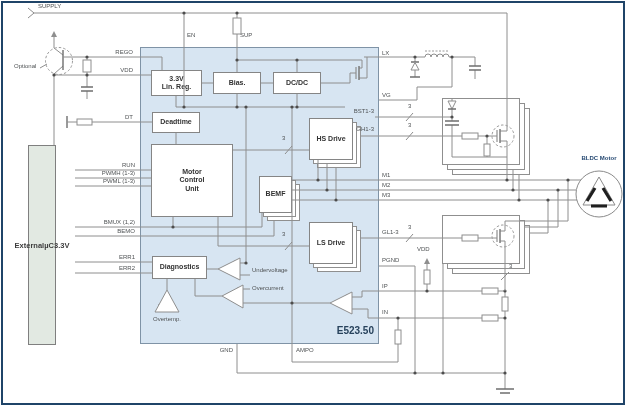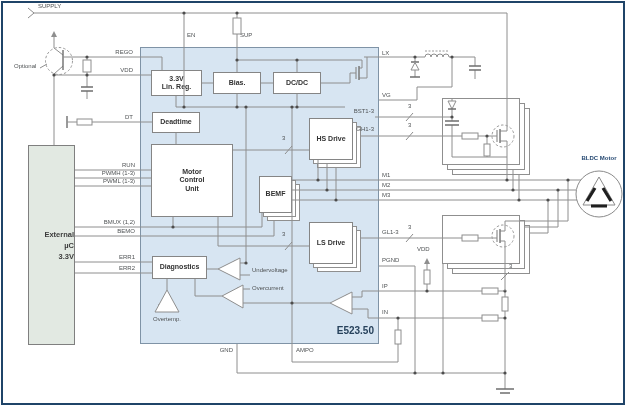--- a/index.html
+++ b/index.html
@@ -22,23 +22,23 @@
   .blk{position:absolute;background:#fff;border:1px solid #858585;display:flex;flex-direction:column;
        align-items:center;justify-content:center;text-align:center;
        font-weight:bold;font-size:7px;line-height:8.5px;color:#323232;box-sizing:border-box;}
   .sh{position:absolute;background:#fff;border:1px solid #8f8f8f;box-sizing:border-box;}
   .lbl{position:absolute;font-size:6px;line-height:7px;color:#4f5254;white-space:nowrap;}
   .ra{text-align:right;}
   .ctr{text-align:center;}
   .sign{position:absolute;font-size:5px;line-height:5px;color:#5a5a5a;}
   #ic-bg{position:absolute;left:140px;top:47px;width:239px;height:297px;background:#d7e5f2;
          border:1px solid #7f93a6;box-sizing:border-box;}
-  #mcu-box{position:absolute;left:28px;top:145px;width:47px;height:200px;background:#e2e9e2;
-         border:1px solid #7f7f7f;box-sizing:border-box;display:flex;flex-direction:column;
-         align-items:flex-end;justify-content:center;font-weight:bold;font-size:7.5px;
+  #mcu-box{position:absolute;left:28px;top:145px;width:28px;height:200px;background:#e2e9e2;
+         border:1px solid #7f7f7f;box-sizing:border-box;display:flex;flex-direction:row;
+         align-items:center;justify-content:center;font-weight:bold;font-size:7.5px;
          line-height:11px;color:#3c3c3c;}
   #partnum{position:absolute;left:300px;top:325px;width:74px;text-align:right;
          font-weight:bold;font-size:10px;color:#27425c;}
   #motor-title{position:absolute;left:574px;top:155px;width:50px;text-align:center;
          font-size:6px;font-weight:bold;color:#274a73;}
   .mot{font-size:5.5px;color:#444;}
 </style>
 </head>
 <body>
 

